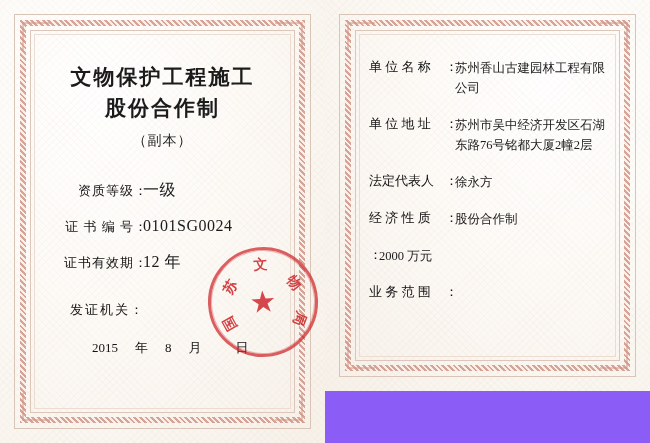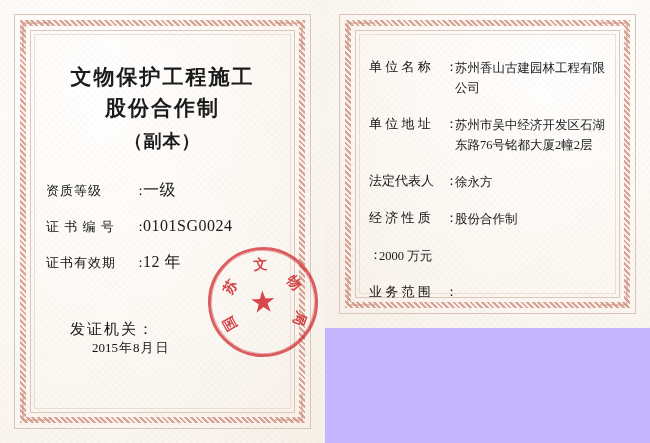--- a/index.html
+++ b/index.html
@@ -10,37 +10,37 @@
     width: 650px;
     height: 443px;
     background: #ffffff;
     font-family: "Liberation Serif", serif;
     overflow: hidden;
   }
   .certificate {
     position: relative;
     width: 650px;
     height: 443px;
-    background: #c4b5fd;
+    background: #8b5cf6;
     display: flex;
   }
   
   .page {
     position: relative;
     box-sizing: border-box;
   }
   .page-left {
     width: 325px;
     height: 443px;
     background:
       radial-gradient(ellipse at 30% 20%, #ffffff 0%, #fdfaf6 45%, #f6f0e8 100%);
   }
   .page-right {
     width: 325px;
-    height: 328px;
+    height: 391px;
     background:
       radial-gradient(ellipse at 70% 20%, #ffffff 0%, #fdfaf6 45%, #f6f0e8 100%);
   }
   
   .paper-texture {
     position: absolute;
     inset: 0;
     background-image:
       repeating-linear-gradient(45deg, rgba(200,170,160,0.05) 0 1px, transparent 1px 5px),
       repeating-linear-gradient(-45deg, rgba(190,160,150,0.045) 0 1px, transparent 1px 5px);
@@ -93,76 +93,77 @@
   }
   .title-line {
     font-family: "Liberation Serif", serif;
     font-size: 21px;
     font-weight: bold;
     color: #1b1b1b;
     letter-spacing: 2px;
     line-height: 31px;
   }
   .title-sub {
-    font-size: 18px;
-    font-weight: bold;
+    font-size: 14px;
+    font-weight: normal;
     color: #1b1b1b;
     line-height: 34px;
     letter-spacing: 1px;
   }
   .fields {
     margin-top: 22px;
     padding-left: 6px;
   }
   .field-row {
     display: flex;
     align-items: baseline;
     margin-bottom: 16px;
     font-size: 13px;
     color: #141414;
   }
   .field-label {
     width: 88px;
     flex: 0 0 88px;
     letter-spacing: 1px;
     font-size: 13px;
+    text-align: right;
   }
   .field-colon {
     width: 9px;
     flex: 0 0 9px;
   }
   .field-value {
     font-size: 16px;
     color: #1a1a1a;
     letter-spacing: 0.5px;
   }
   .field-value.mono {
     font-family: "Liberation Serif", serif;
   }
   
   .issuer-row {
     position: absolute;
     left: 30px;
-    bottom: 64px;
+    bottom: 84px;
     display: flex;
     align-items: baseline;
-    font-size: 15px;
+    font-size: 13px;
     color: #141414;
     justify-content: space-between;
   }
   .issuer-label { letter-spacing: 2px; }
   .date-row {
     position: absolute;
     left: 52px;
     bottom: 46px;
     display: flex;
     align-items: baseline;
     font-size: 13px;
     color: #141414;
-    gap: 1px;
+    gap: 17px;
   }
   .date-row .num { font-size: 13px; }
   .date-row .unit { font-size: 13px; }
 
   
   .seal {
     position: absolute;
     left: 168px;
     bottom: 46px;
     width: 104px;

